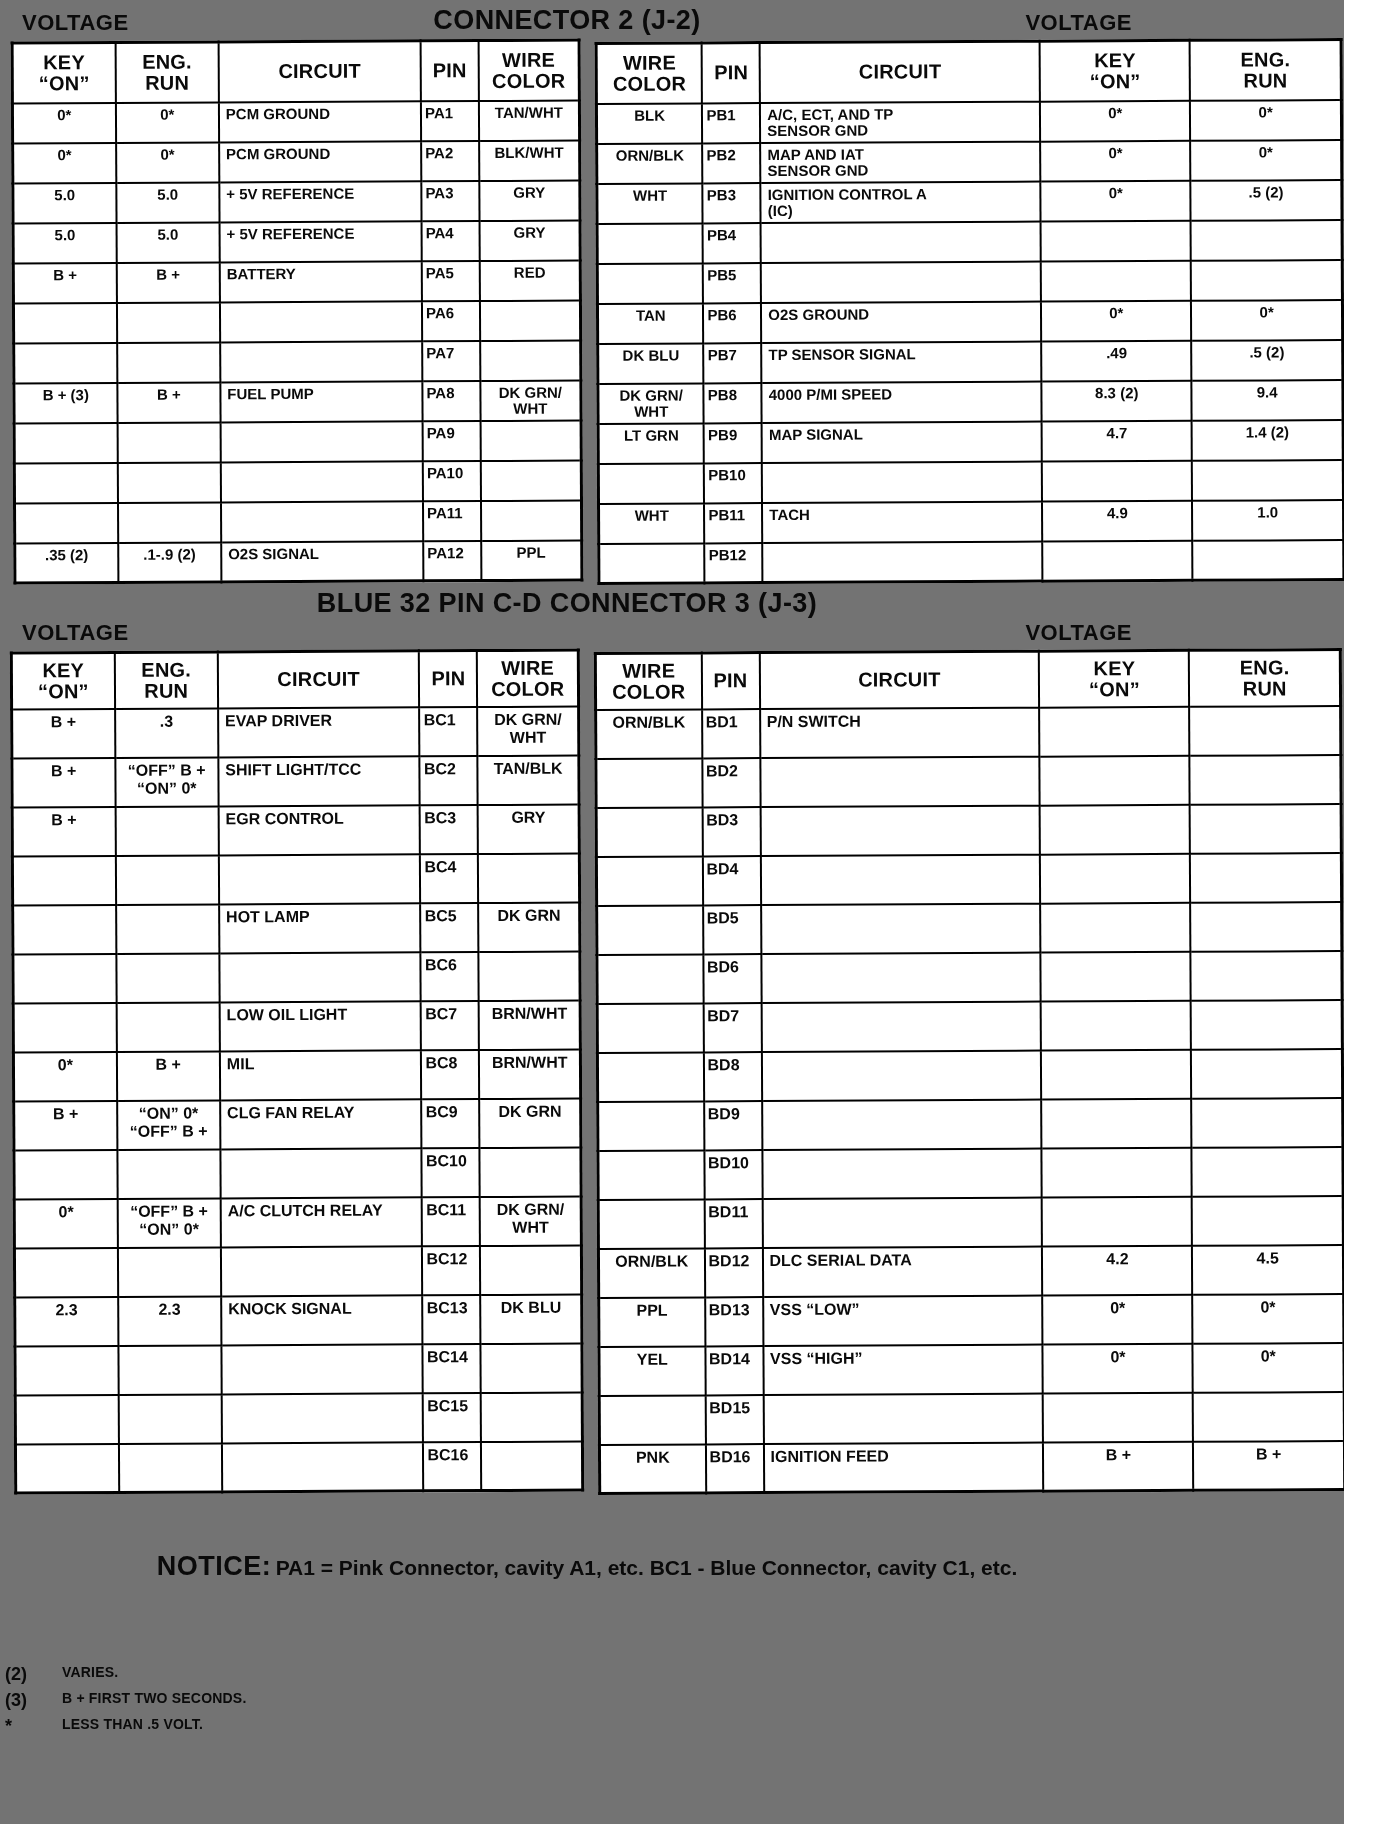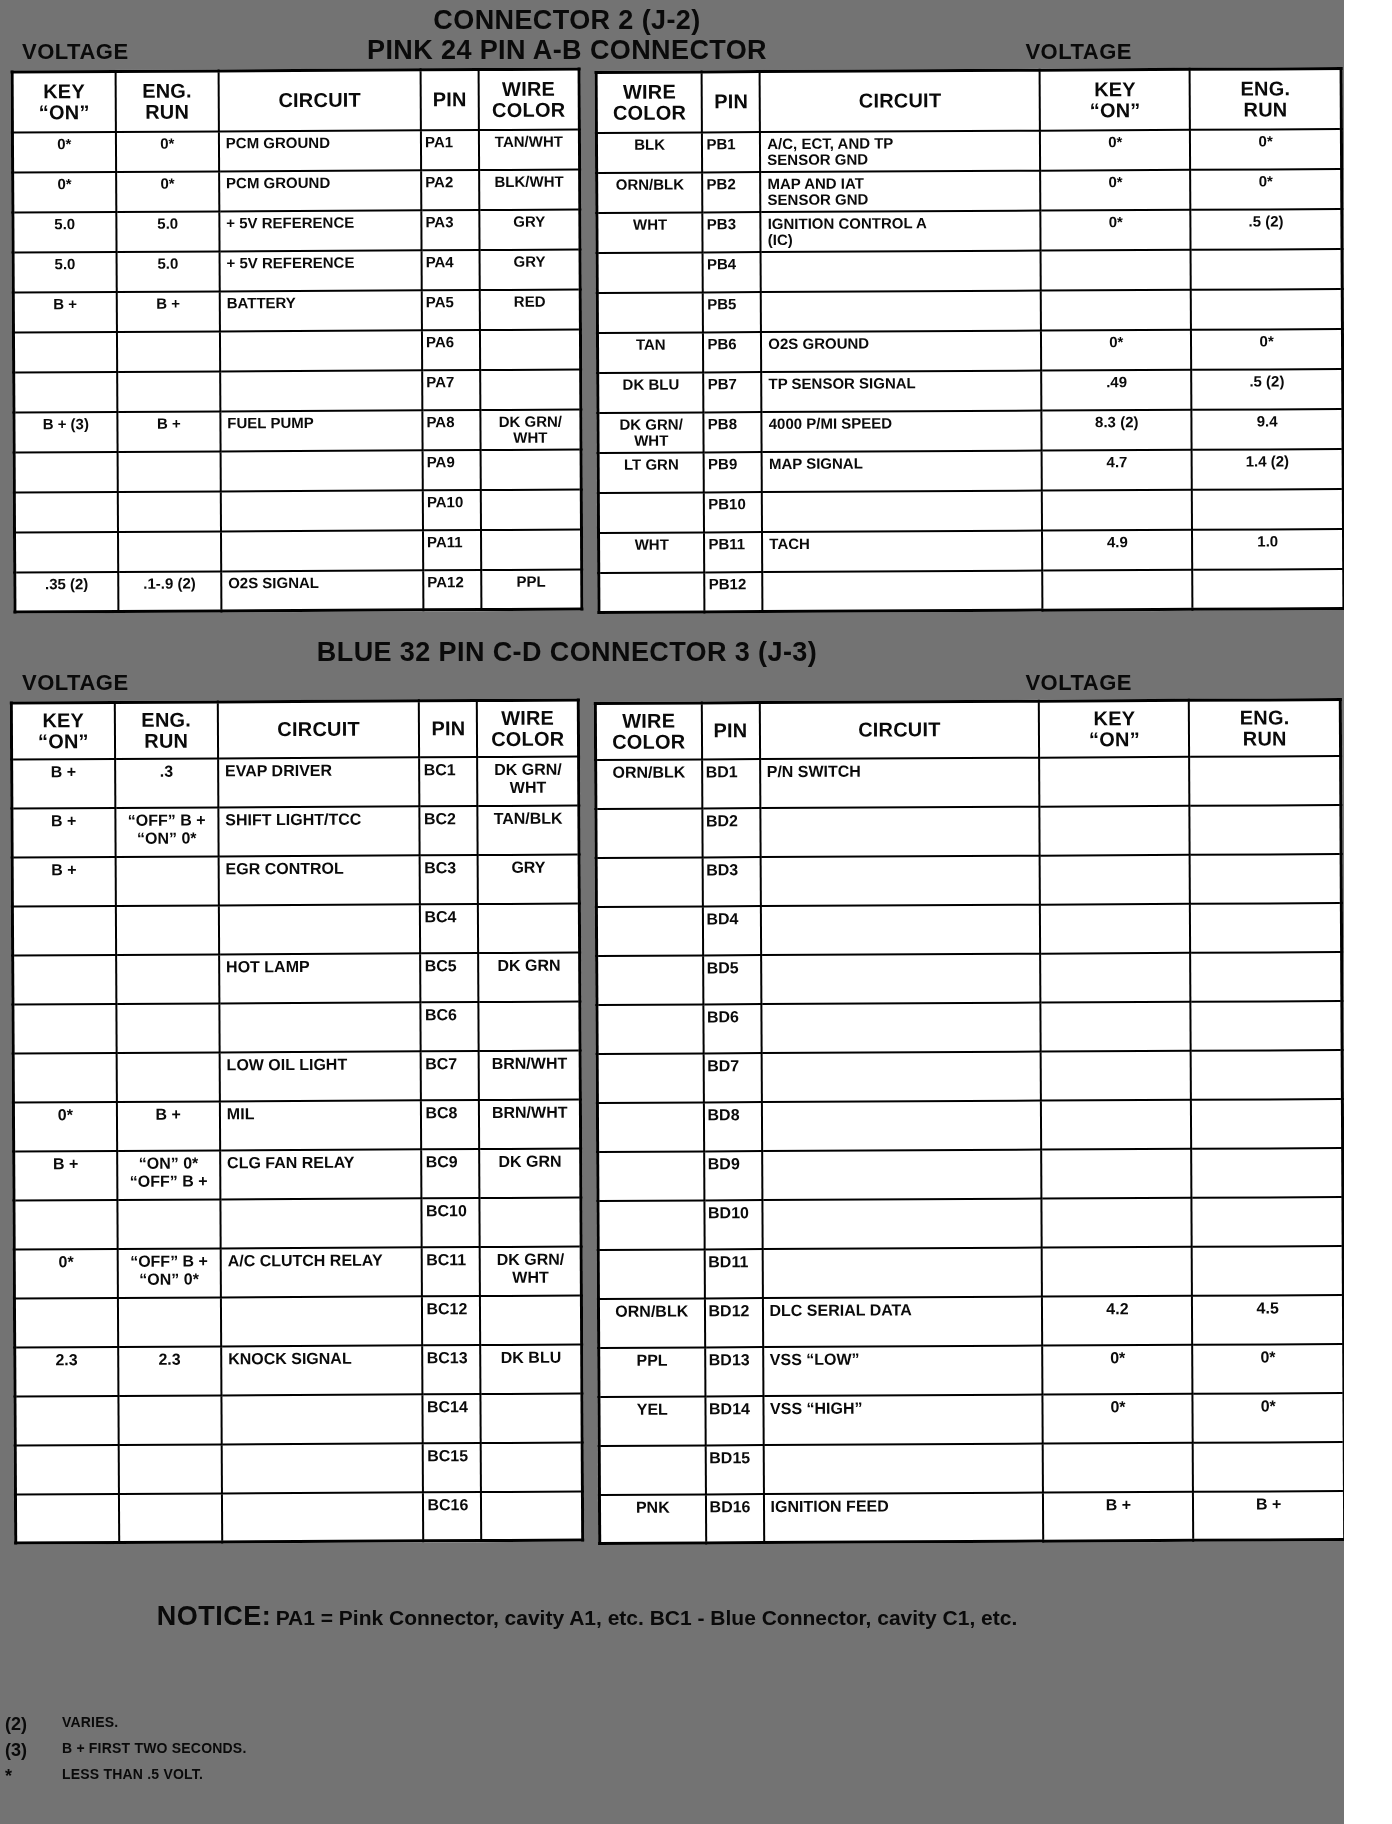--- a/index.html
+++ b/index.html
@@ -79,21 +79,21 @@
   .tbl-b .c3 { width:154px; }
   .tbl-b .c4 { width:155px; }
   
   .tbl-a td.c2, .tbl-b td.c2 { text-align:left; padding-left:6px; }
   .tbl-a td.c3, .tbl-b td.c1 { text-align:left; padding-left:3px; padding-right:12px; }
   
   .sec1 th { height:60px; }
   .sec1 td { height:40px; font-size:15px; }
   .sec2 th { height:56px; }
   .sec2 td { height:49px; font-size:16px; }
-  .sec2 { margin-top:20px; }
+  .sec2 { margin-top:0; }
   .notice {
     margin-top:58px;
     text-align:center;
     padding-right:170px;
     white-space:nowrap;
   }
   .notice-label { font-weight:bold; font-size:27px; letter-spacing:.5px; }
   .notice-text { font-weight:bold; font-size:21px; }
   .footnotes { margin-top:82px; padding-left:5px; }
   .footnote { display:flex; margin-bottom:5px; }
@@ -106,21 +106,20 @@
   .footnote-text { font-weight:bold; font-size:14px; letter-spacing:.2px;text-align:center; }
 </style>
 </head>
 <body>
 
 <div class="page">
 
   <div class="section sec1">
     <div class="title-wrap">
       <div class="title-line">CONNECTOR 2 (J-2)</div>
-      <div class="title-line">PINK 24 PIN A-B CONNECTOR</div>
     </div>
     <div class="voltage-row">
       <span class="voltage-label">VOLTAGE</span>
       <span class="voltage-label">VOLTAGE</span>
     </div>
     <div class="tables-row">
       <table class="tbl-a">
           <thead>
             <tr>
               <th class="c0">KEY

